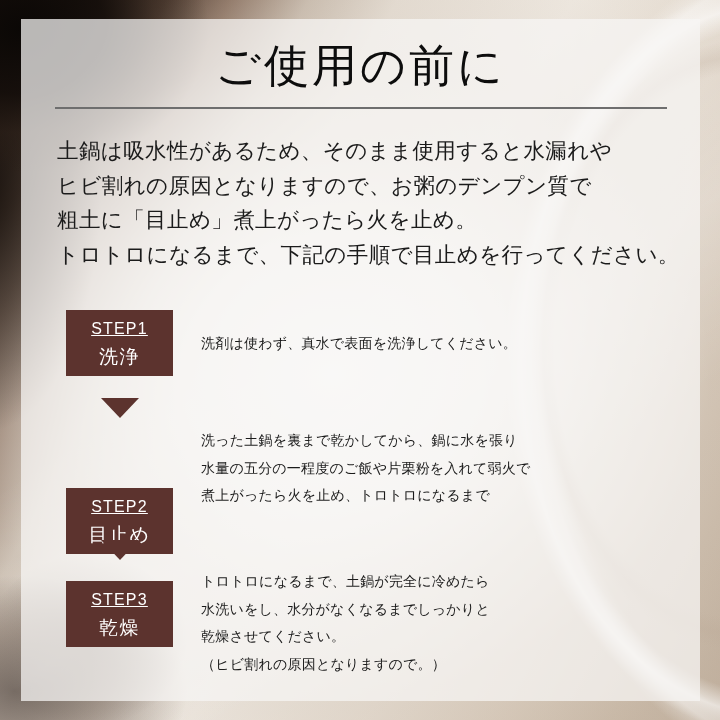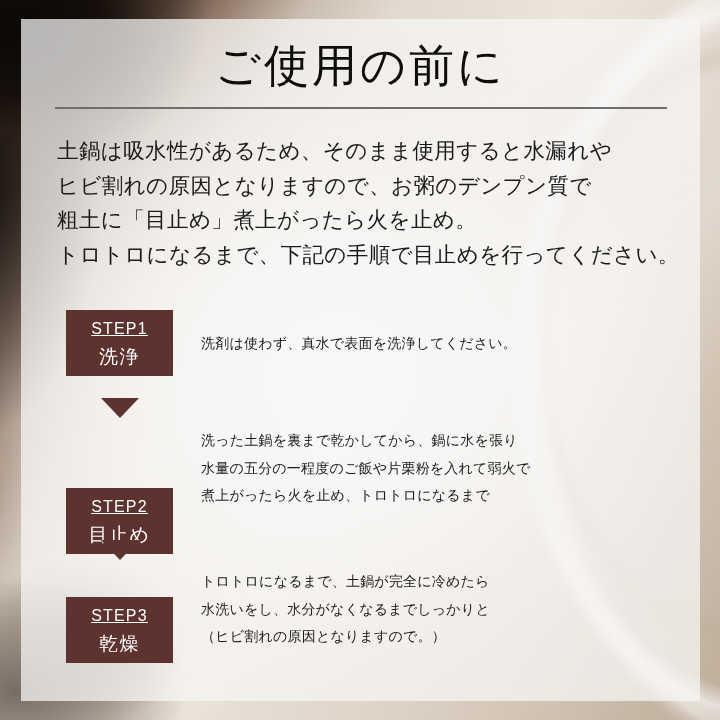--- a/index.html
+++ b/index.html
@@ -194,21 +194,21 @@
     border-top: 20px solid #5c332e;
   }
   #badge-1 { top: 291px; }
   #text-1  { top: 311px; }
   #arrow-1 { top: 379px; }
 
   #badge-2 { top: 421px; margin-top: 48px; }
   #text-2  { top: 408px; }
   #arrow-2 { top: 521px; }
 
-  #badge-3 { top: 562px; margin-top: 16px; }
+  #badge-3 { top: 562px; }
   #text-3  { top: 549px; }
 </style>
 </head>
 <body>
 
 <div id="stage">
 
   <div class="bg-layer bg-base"></div>
   <div class="bg-layer bg-dark-ul"></div>
   <div class="bg-layer bg-dark-ll"></div>
@@ -250,18 +250,19 @@
       </div>
       <div class="arrow" id="arrow-2"></div>
 
       <div class="badge" id="badge-3">
         <span class="badge-step">STEP3</span>
         <span class="badge-name">乾燥</span>
       </div>
       <div class="step-text" id="text-3">
         <span class="ln">トロトロになるまで、土鍋が完全に冷めたら</span>
         <span class="ln">水洗いをし、水分がなくなるまでしっかりと</span>
+        <span class="ln">乾燥させてください。</span>
         <span class="ln">（ヒビ割れの原因となりますので。）</span>
       </div>
 
     </div>
   </div>
 </div>
 
 </body></html>

